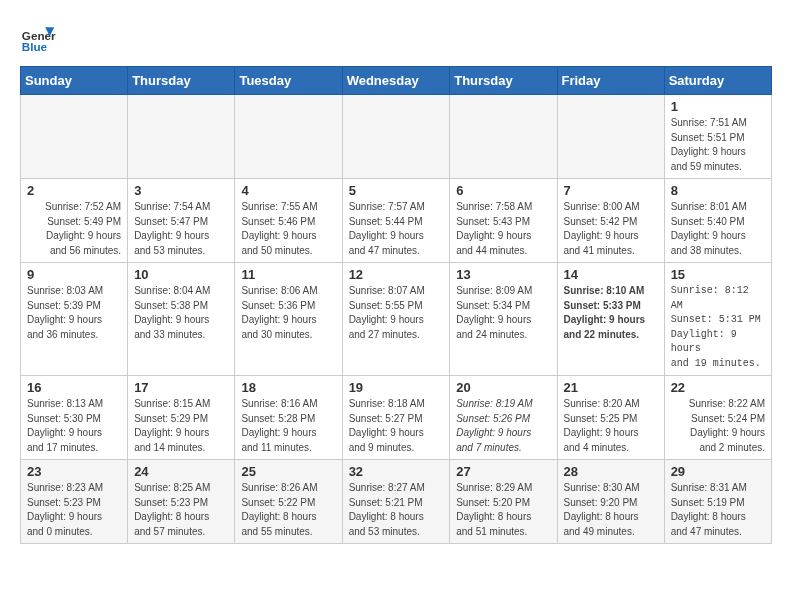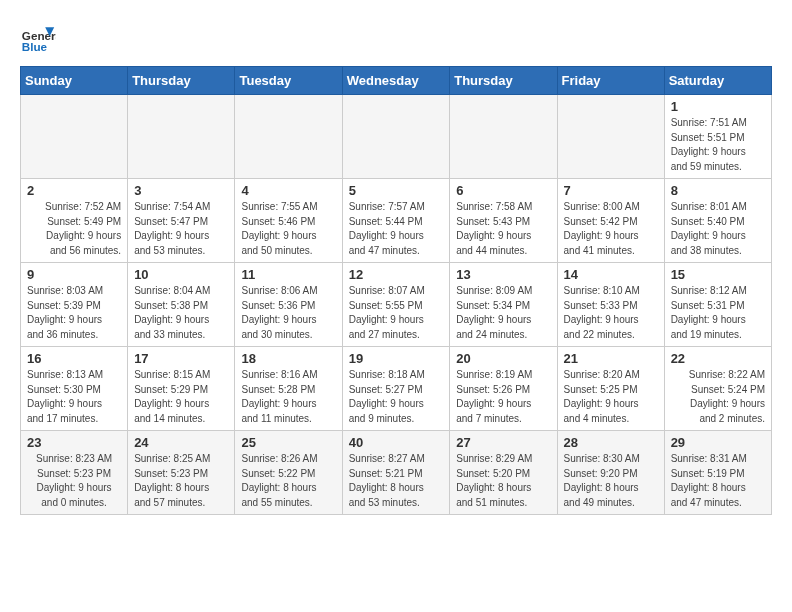--- a/index.html
+++ b/index.html
@@ -210,28 +210,28 @@
         </td>
         <td>
           <span class="day-number">13</span>
           <div class="day-info" style="white-space: pre-line;">Sunrise: 8:09 AM
 Sunset: 5:34 PM
 Daylight: 9 hours
 and 24 minutes.</div>
         </td>
         <td>
           <span class="day-number">14</span>
-          <div class="day-info" style="white-space: pre-line;">Sunrise: 8:10 AM
+          <div class="day-info" style="white-space: pre-line; font-weight: bold;">Sunrise: 8:10 AM
 Sunset: 5:33 PM
 Daylight: 9 hours
 and 22 minutes.</div>
         </td>
         <td>
           <span class="day-number">15</span>
-          <div class="day-info" style="white-space: pre-line;">Sunrise: 8:12 AM
+          <div class="day-info" style="white-space: pre-line; font-family: Liberation Mono, monospace;">Sunrise: 8:12 AM
 Sunset: 5:31 PM
 Daylight: 9 hours
 and 19 minutes.</div>
         </td>
       </tr>
       <tr>
         <td>
           <span class="day-number">16</span>
           <div class="day-info" style="white-space: pre-line;">Sunrise: 8:13 AM
 Sunset: 5:30 PM
@@ -254,21 +254,21 @@
         </td>
         <td>
           <span class="day-number">19</span>
           <div class="day-info" style="white-space: pre-line;">Sunrise: 8:18 AM
 Sunset: 5:27 PM
 Daylight: 9 hours
 and 9 minutes.</div>
         </td>
         <td>
           <span class="day-number">20</span>
-          <div class="day-info" style="white-space: pre-line;">Sunrise: 8:19 AM
+          <div class="day-info" style="white-space: pre-line; font-style: italic;">Sunrise: 8:19 AM
 Sunset: 5:26 PM
 Daylight: 9 hours
 and 7 minutes.</div>
         </td>
         <td>
           <span class="day-number">21</span>
           <div class="day-info" style="white-space: pre-line;">Sunrise: 8:20 AM
 Sunset: 5:25 PM
 Daylight: 9 hours
 and 4 minutes.</div>
@@ -277,41 +277,41 @@
           <span class="day-number">22</span>
           <div class="day-info" style="white-space: pre-line; text-align: right;">Sunrise: 8:22 AM
 Sunset: 5:24 PM
 Daylight: 9 hours
 and 2 minutes.</div>
         </td>
       </tr>
       <tr>
         <td>
           <span class="day-number">23</span>
-          <div class="day-info" style="white-space: pre-line; text-align: center;">Sunrise: 8:23 AM
+          <div class="day-info" style="white-space: pre-line;">Sunrise: 8:23 AM
 Sunset: 5:23 PM
 Daylight: 9 hours
 and 0 minutes.</div>
         </td>
         <td>
           <span class="day-number">24</span>
           <div class="day-info" style="white-space: pre-line;">Sunrise: 8:25 AM
 Sunset: 5:23 PM
 Daylight: 8 hours
 and 57 minutes.</div>
         </td>
         <td>
           <span class="day-number">25</span>
           <div class="day-info" style="white-space: pre-line;">Sunrise: 8:26 AM
 Sunset: 5:22 PM
 Daylight: 8 hours
 and 55 minutes.</div>
         </td>
         <td>
-          <span class="day-number">40</span>
+          <span class="day-number">32</span>
           <div class="day-info" style="white-space: pre-line;">Sunrise: 8:27 AM
 Sunset: 5:21 PM
 Daylight: 8 hours
 and 53 minutes.</div>
         </td>
         <td>
           <span class="day-number">27</span>
           <div class="day-info" style="white-space: pre-line;">Sunrise: 8:29 AM
 Sunset: 5:20 PM
 Daylight: 8 hours

